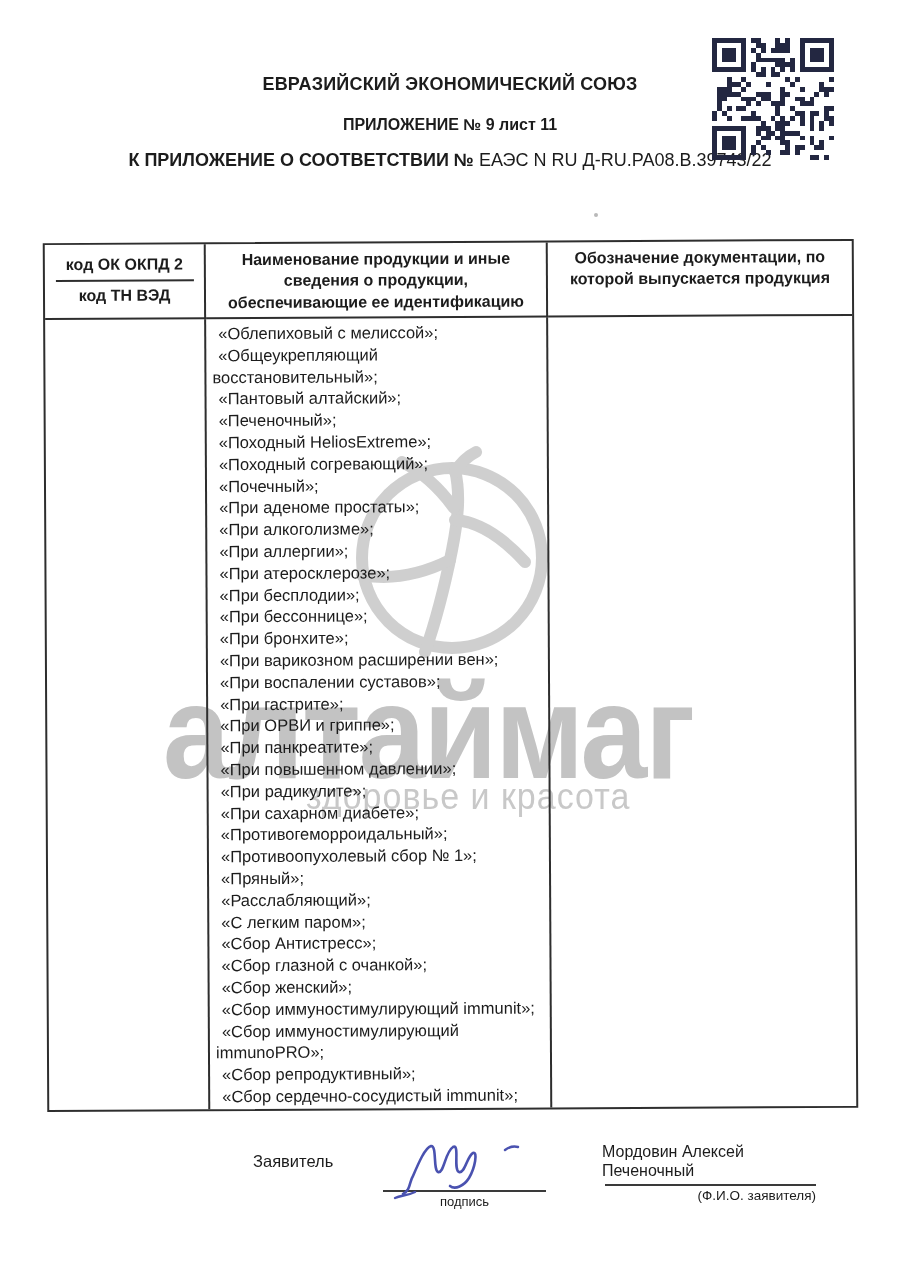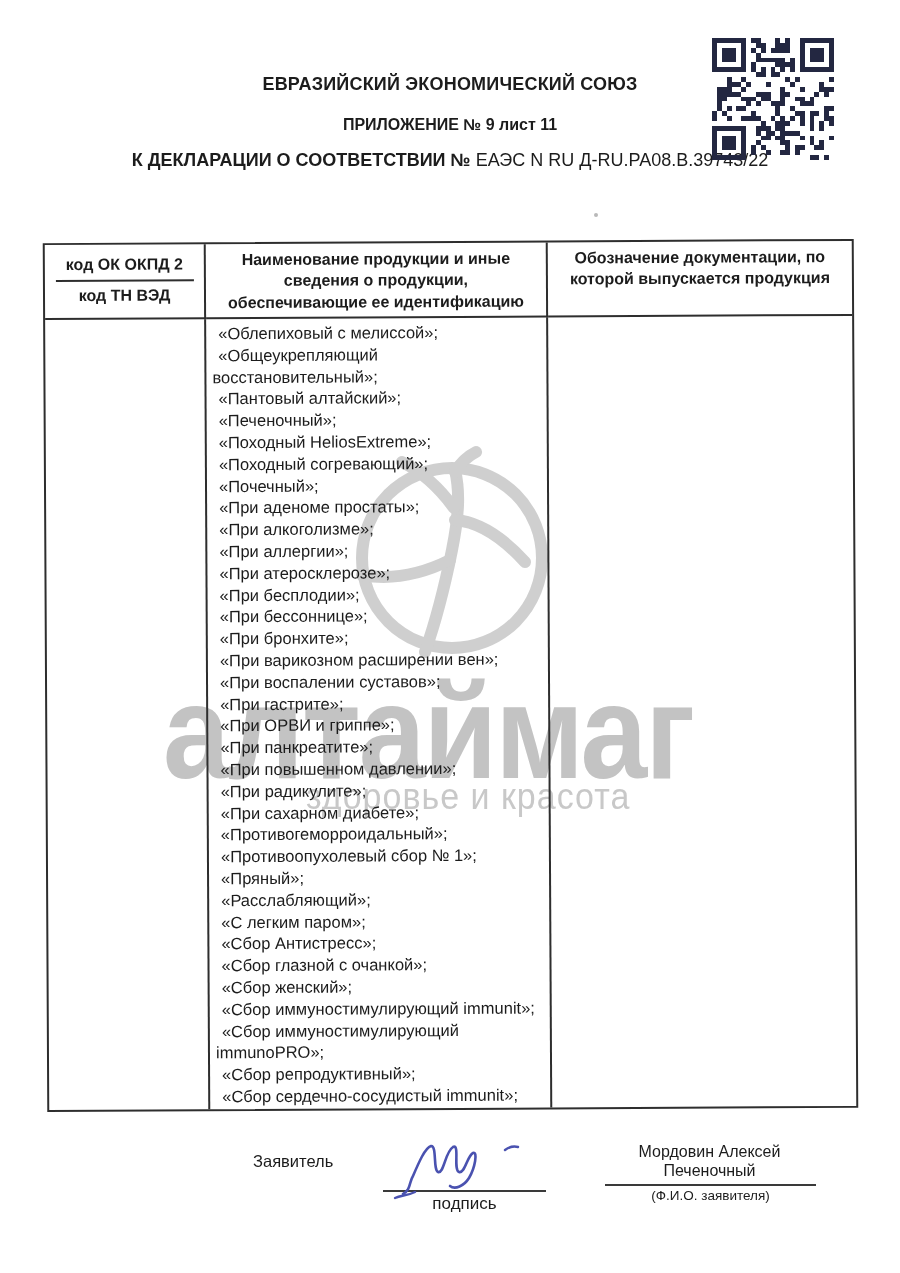--- a/index.html
+++ b/index.html
@@ -42,25 +42,25 @@
   .frac-line{width:138px;border-top:2px solid var(--line);margin:5px auto 3px;}
   .h2{padding:5px 10px 0;}
   .h3{padding:5px 16px 0;}
   .body-col2{padding:4px 5px 0 6px;}
   .product{font-size:16.5px;line-height:21.8px;text-indent:6px;}
 
   
   .applicant{position:absolute;left:253px;top:1152px;font-size:16.5px;z-index:2;}
   .sig-svg{position:absolute;left:393px;top:1138px;width:130px;height:64px;z-index:3;overflow:visible;}
   .sig-line{position:absolute;left:383px;top:1190px;width:163px;border-top:2px solid #3a3a3a;z-index:2;}
-  .sig-caption{position:absolute;left:383px;top:1194px;width:163px;text-align:center;font-size:17px;z-index:2;}
-  .name-block{position:absolute;left:602px;top:1142px;width:215px;text-align:center;
+  .sig-caption{position:absolute;left:383px;top:1194px;width:163px;text-align:center;font-size:13px;z-index:2;}
+  .name-block{position:absolute;left:602px;top:1142px;width:215px;text-align:left;
               font-size:16px;line-height:1.2;z-index:2;}
   .name-line{position:absolute;left:605px;top:1184px;width:211px;border-top:2px solid #3a3a3a;z-index:2;}
-  .name-caption{position:absolute;left:605px;top:1188px;width:211px;text-align:center;font-size:13.5px;z-index:2;}
+  .name-caption{position:absolute;left:605px;top:1188px;width:211px;text-align:right;font-size:13.5px;z-index:2;}
 
   .speck{position:absolute;left:594px;top:213px;width:4px;height:4px;background:#b9b9b9;border-radius:50%;}
 </style>
 </head>
 <body>
 
 <div class="sheet">
 
   <div class="watermark">
     <svg class="wm-logo" viewBox="0 0 230 215" fill="none">
@@ -71,21 +71,21 @@
       <path d="M110,110 C80,125 50,130 22,125" stroke="#a0a0a0" stroke-width="12" stroke-linecap="round"></path>
       <path d="M115,22 C121,12 128,6 136,2" stroke="#a0a0a0" stroke-width="12" stroke-linecap="round"></path>
     </svg>
     <div class="wm-brand">алтаймаг</div>
     <div class="wm-tagline">здоровье и красота</div>
   </div>
 
   <div class="doc-title t1">ЕВРАЗИЙСКИЙ ЭКОНОМИЧЕСКИЙ СОЮЗ</div>
   <div class="doc-title t2">ПРИЛОЖЕНИЕ № 9 лист 11</div>
   <div class="doc-title t3">
-    <span>К ДЕКЛАРАЦИИ О СООТВЕТСТВИИ №</span>
+    <span>К ПРИЛОЖЕНИЕ О СООТВЕТСТВИИ №</span>
     <span class="reg-num">ЕАЭС N RU Д-RU.РА08.В.39743/22</span>
   </div>
 
   <svg id="qr" viewBox="0 0 25 25" shape-rendering="crispEdges">
       <rect x="0" y="0" width="1" height="1" fill="#232741"></rect>
       <rect x="1" y="0" width="1" height="1" fill="#232741"></rect>
       <rect x="2" y="0" width="1" height="1" fill="#232741"></rect>
       <rect x="3" y="0" width="1" height="1" fill="#232741"></rect>
       <rect x="4" y="0" width="1" height="1" fill="#232741"></rect>
       <rect x="5" y="0" width="1" height="1" fill="#232741"></rect>

